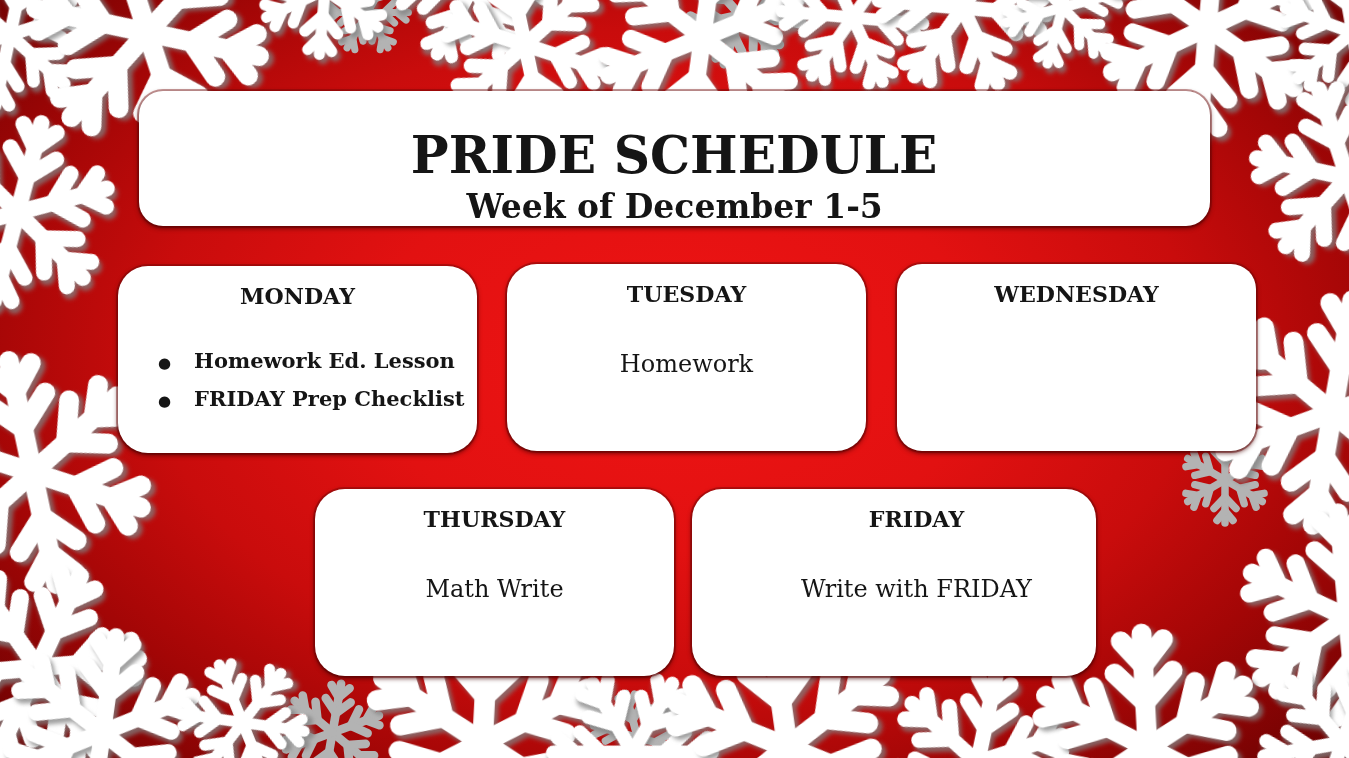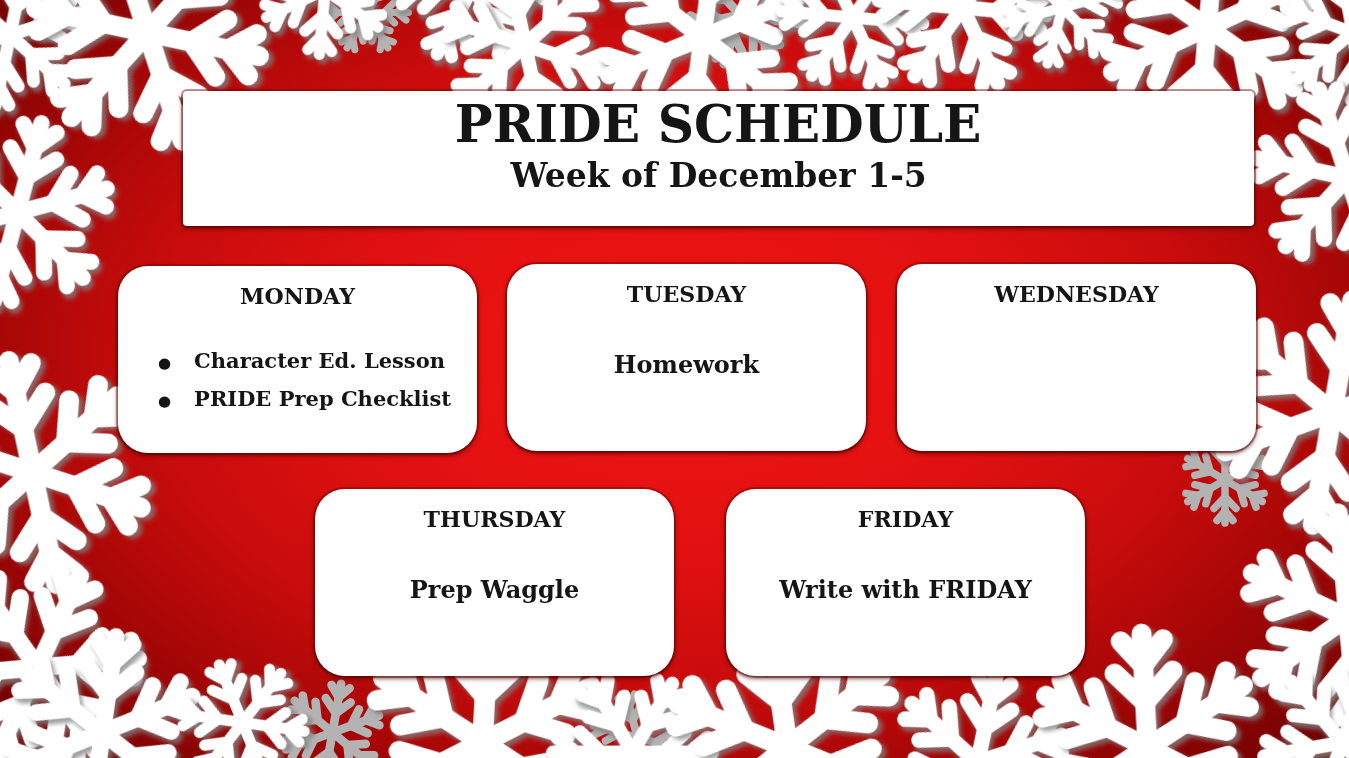--- a/index.html
+++ b/index.html
@@ -15,40 +15,40 @@
     position:absolute;color:#ffffff;overflow:visible;z-index:1;
     filter:drop-shadow(4px 4px 2px rgba(128,128,128,0.75));
   }
   .flake.gray{color:#b3b3b3;filter:none;z-index:0;}
   
   .card{
     position:absolute;background:#ffffff;z-index:2;
     box-shadow:0 2px 5px rgba(70,0,0,0.85), 0 0 0 2px rgba(120,8,8,0.40);
     color:#151515;text-align:center;
   }
-  .title-card{left:139px;top:91px;width:1071px;height:135px;border-radius:4px;
-    display:flex;flex-direction:column;justify-content:flex-start;align-items:center;margin-left:44px;}
+  .title-card{left:139px;top:91px;width:1071px;height:135px;border-radius:24px;
+    display:flex;flex-direction:column;justify-content:flex-end;align-items:center;}
   .title-card h1{margin:0;font-size:53px;line-height:1.22;font-weight:700;
     letter-spacing:0px;transform:scaleX(0.95);white-space:nowrap;}
   .title-card h2{margin:0;font-size:34px;line-height:1.15;font-weight:700;
     transform:scaleX(0.97);white-space:nowrap;}
   .day-card{width:359px;height:187px;border-radius:30px;}
   .day-card h3{margin:16px 0 0 0;font-size:23px;line-height:1.2;font-weight:700;
     letter-spacing:0px;transform:scaleX(0.96);}
-  .day-body{margin-top:42px;font-size:24px;font-weight:700;line-height:29px;}
+  .day-body{margin-top:42px;font-size:24px;font-weight:400;line-height:29px;}
   .day-list{list-style:none;margin:36px 0 0 0;padding:0 18px 0 40px;text-align:left;}
   .day-list li{display:flex;align-items:baseline;height:30px;margin-bottom:8px;
     font-size:21px;font-weight:700;line-height:30px;white-space:nowrap;}
   .day-list .dot{font-size:15px;margin-right:23px;flex:0 0 auto;
     font-family:"DejaVu Sans",sans-serif;}
   .monday{left:118px;top:266px;}
   .tuesday{left:507px;top:264px;}
   .wednesday{left:897px;top:264px;border-radius:25px;}
   .thursday{left:315px;top:489px;}
-  .friday{left:726px;top:489px;}
+  .friday{left:692px;top:489px;padding-left:45px;}
 </style>
 </head>
 <body>
 
 <div class="stage">
 
   <svg class="defs" aria-hidden="true">
     <defs>
       <g id="flakeShape" fill="none" stroke="currentColor" stroke-width="15" stroke-linecap="round">
         <g>
@@ -197,41 +197,41 @@
   <section class="card title-card">
     <h1>PRIDE SCHEDULE</h1>
     <h2>Week of December 1-5</h2>
   </section>
 
   <section class="card day-card monday">
     <h3>MONDAY</h3>
     <ul class="day-list">
       <li>
         <span class="dot">●</span>
-        <span>Character Ed. Lesson</span>
+        <span>Homework Ed. Lesson</span>
       </li>
       <li>
         <span class="dot">●</span>
-        <span>PRIDE Prep Checklist</span>
+        <span>FRIDAY Prep Checklist</span>
       </li>
     </ul>
   </section>
 
   <section class="card day-card tuesday">
     <h3>TUESDAY</h3>
     <div class="day-body">Homework</div>
   </section>
 
   <section class="card day-card wednesday">
     <h3>WEDNESDAY</h3>
   </section>
 
   <section class="card day-card thursday">
     <h3>THURSDAY</h3>
-    <div class="day-body">Prep Waggle</div>
+    <div class="day-body">Math Write</div>
   </section>
 
   <section class="card day-card friday">
     <h3>FRIDAY</h3>
     <div class="day-body">Write with FRIDAY</div>
   </section>
 
 </div>
 
 </body></html>

